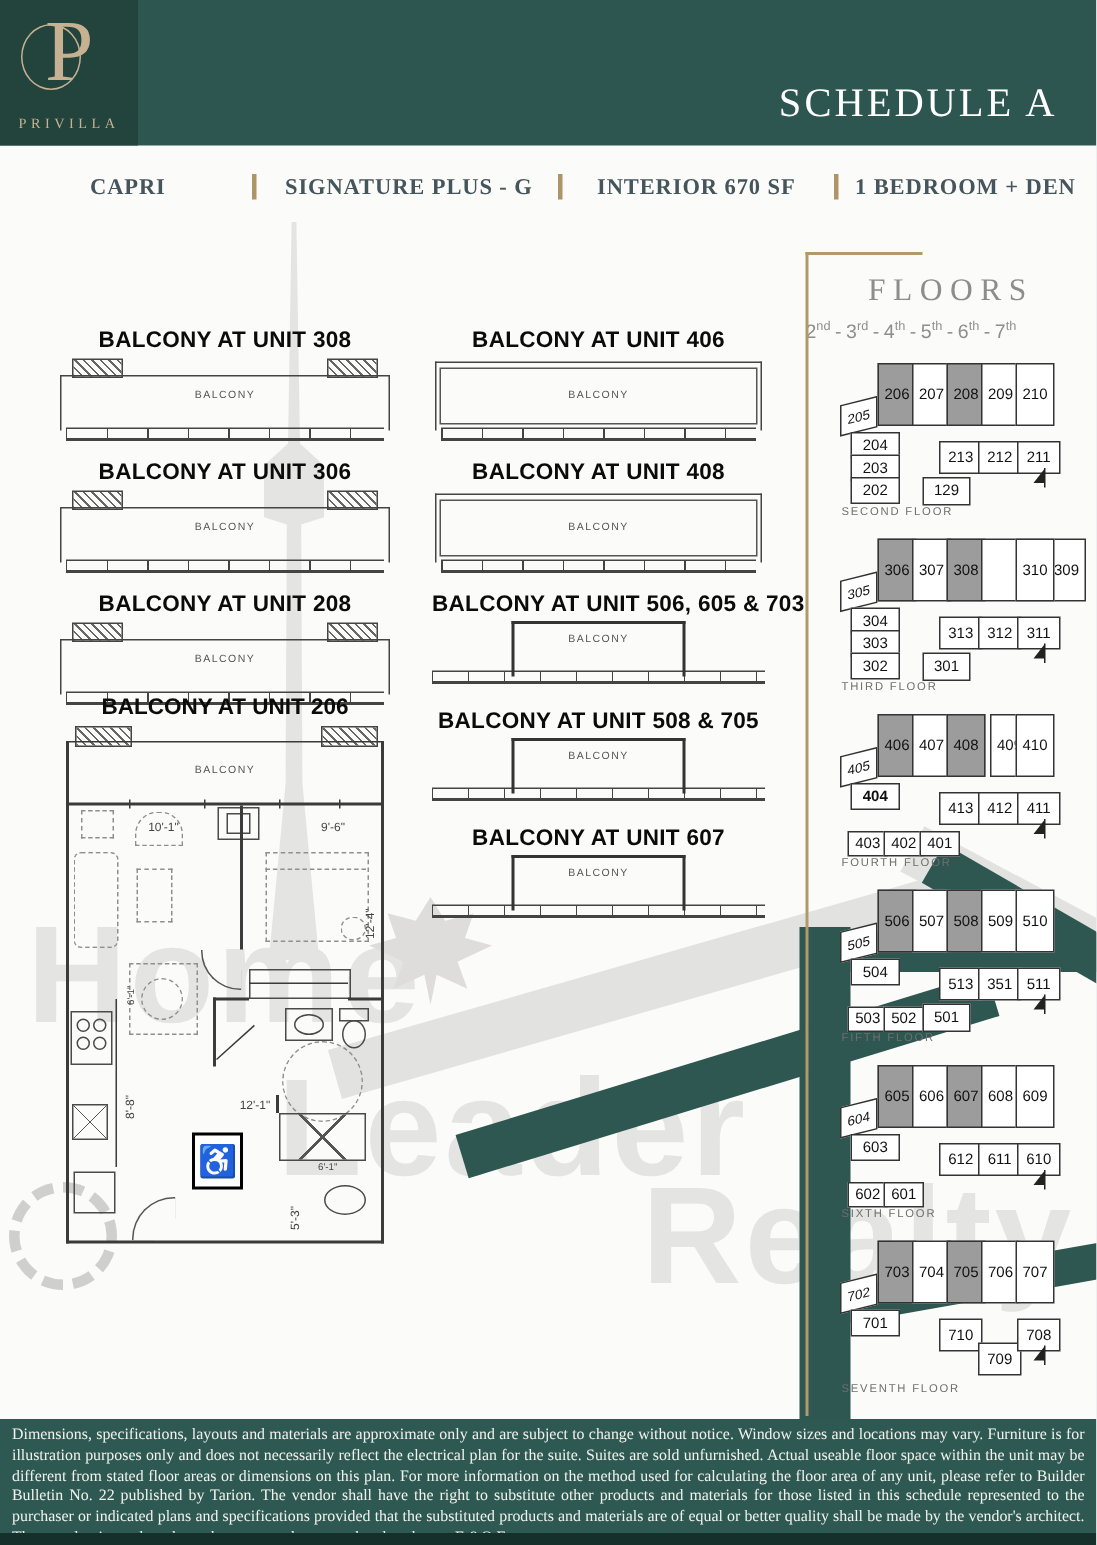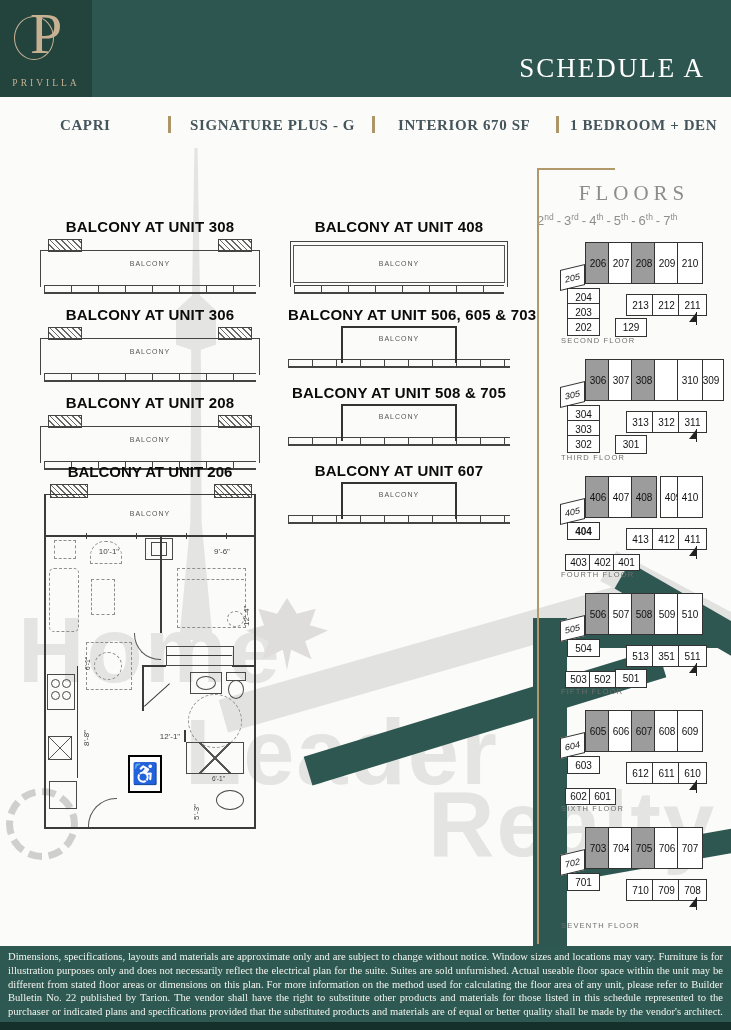--- a/index.html
+++ b/index.html
@@ -175,20 +175,31 @@
           <div class="topline"></div>
           <div class="sideL"></div>
           <div class="sideR"></div>
           <div class="balroom">BALCONY</div>
           <div class="winband"></div>
         </div>
       </div>
     </div>
   <div class="col-mid" id="col-mid">
       <div class="bal-item">
+        <div class="bal-title">BALCONY AT UNIT 406</div>
+        <div class="bal-draw wide2">
+          <div class="topline t2"></div>
+          <div class="sideL s2"></div>
+          <div class="sideR s2"></div>
+          <div class="ibox"></div>
+          <div class="balroom">BALCONY</div>
+          <div class="winband"></div>
+        </div>
+      </div>
+      <div class="bal-item">
         <div class="bal-title">BALCONY AT UNIT 408</div>
         <div class="bal-draw wide2">
           <div class="topline t2"></div>
           <div class="sideL s2"></div>
           <div class="sideR s2"></div>
           <div class="ibox"></div>
           <div class="balroom">BALCONY</div>
           <div class="winband"></div>
         </div>
       </div>
@@ -397,21 +408,21 @@
         </div>
         <div class="mini-plan">
           <div class="cell shaded" style="left: 26px; top: 2px; width: 24px; height: 40px;">703</div>
           <div class="cell" style="left: 49px; top: 2px; width: 24px; height: 40px;">704</div>
           <div class="cell shaded" style="left: 72px; top: 2px; width: 24px; height: 40px;">705</div>
           <div class="cell" style="left: 95px; top: 2px; width: 24px; height: 40px;">706</div>
           <div class="cell" style="left: 118px; top: 2px; width: 24px; height: 40px;">707</div>
           <div class="cell skew" style="left: 1px; top: 27px; width: 23px; height: 19px;">702</div>
           <div class="cell" style="left: 8px; top: 48px; width: 31px; height: 16px;">701</div>
           <div class="cell" style="left: 67px; top: 54px; width: 27px; height: 20px;">710</div>
-          <div class="cell" style="left: 93px; top: 54px; width: 27px; height: 20px;">709</div>
+          <div class="cell" style="left: 93px; top: 70px; width: 27px; height: 20px;">709</div>
           <div class="cell" style="left: 119px; top: 54px; width: 27px; height: 20px;">708</div>
           <div class="north">
             <div class="n-tri"></div>
             <div class="n-stem"></div>
           </div>
           <div class="mini-label">SEVENTH FLOOR</div>
         </div>
       </div>
   </div>
 

